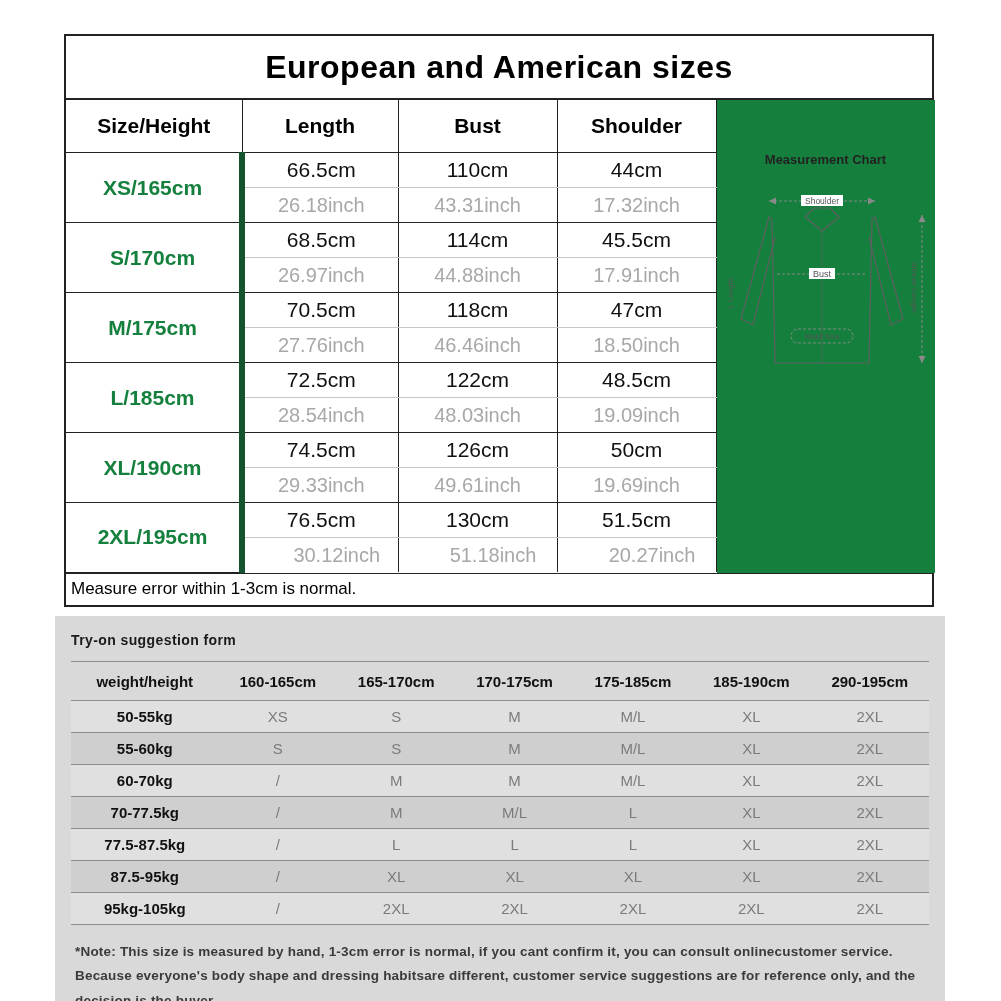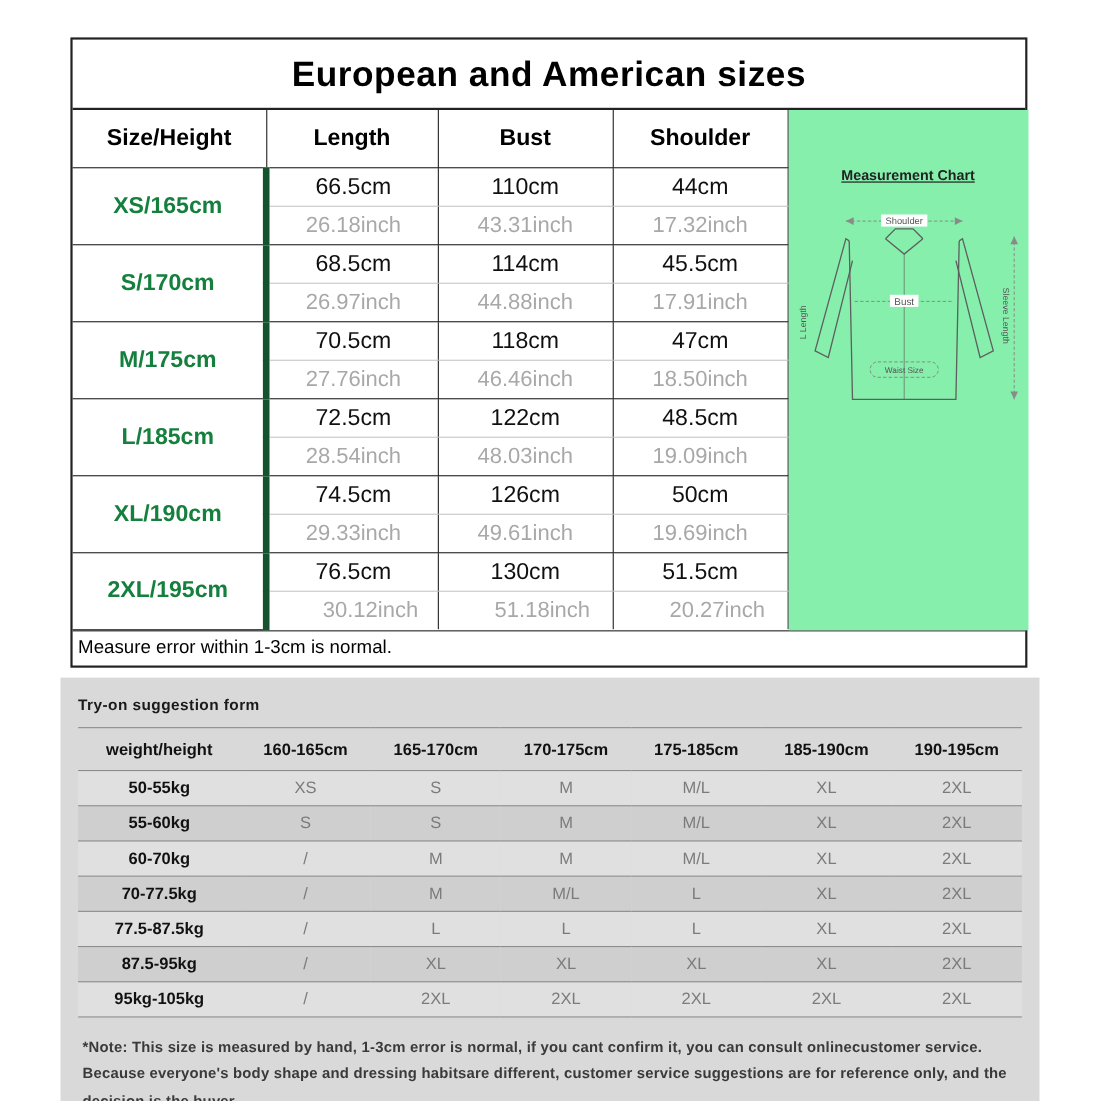--- a/index.html
+++ b/index.html
@@ -39,21 +39,21 @@
     font-size:20px;color:#a8a8a8;height:32px;
     border-right:1px solid #222;border-bottom:1px solid #222;
   }
   .size-table tbody tr:last-child td{border-bottom:none;padding-left:32px;}
   .panel-footer{
     border-top:1px solid #222;font-size:17px;color:#000;
     padding:5px 4px 6px 5px;text-align:left;
   }
 
   
-  .measure-area{width:218px;position:relative;background:#86efac;text-decoration:underline;}
+  .measure-area{width:218px;position:relative;background:#15803d;}
   .measure-title{margin-top:52px;text-align:center;font-size:13px;font-weight:bold;color:#222;}
   .measure-area svg{display:block;margin:4px auto 0;}
   .measure-area svg text{font-family:"Liberation Sans", sans-serif;fill:#555;}
 
   
   .tryon-panel{
     position:absolute;left:55px;top:616px;width:890px;height:392px;
     background:#d9d9d9;box-sizing:border-box;padding:16px 16px 0 16px;
   }
   .tryon-title{font-size:14px;font-weight:bold;color:#1a1a1a;letter-spacing:0.4px;}
@@ -215,21 +215,21 @@
         <col style="width:13.8%">
       </colgroup>
     <thead>
       <tr>
         <th>weight/height</th>
         <th>160-165cm</th>
         <th>165-170cm</th>
         <th>170-175cm</th>
         <th>175-185cm</th>
         <th>185-190cm</th>
-        <th>190-195cm</th>
+        <th>290-195cm</th>
       </tr>
     </thead>
     <tbody>
       <tr>
         <td class="weight-cell">50-55kg</td>
         <td class="size-val">XS</td>
         <td class="size-val">S</td>
         <td class="size-val">M</td>
         <td class="size-val">M/L</td>
         <td class="size-val">XL</td>

